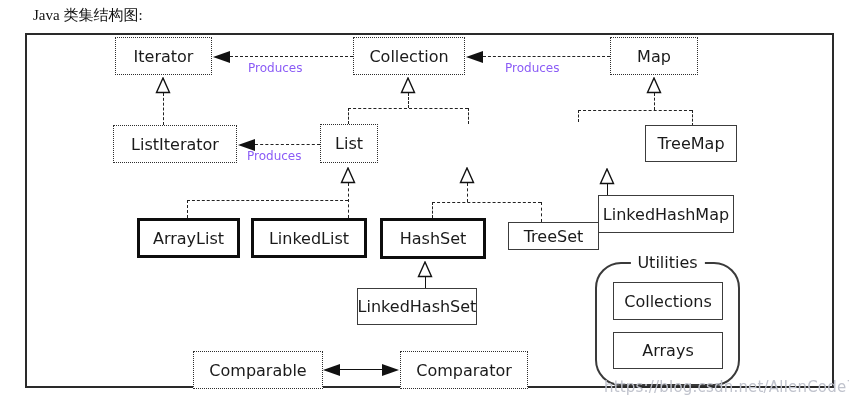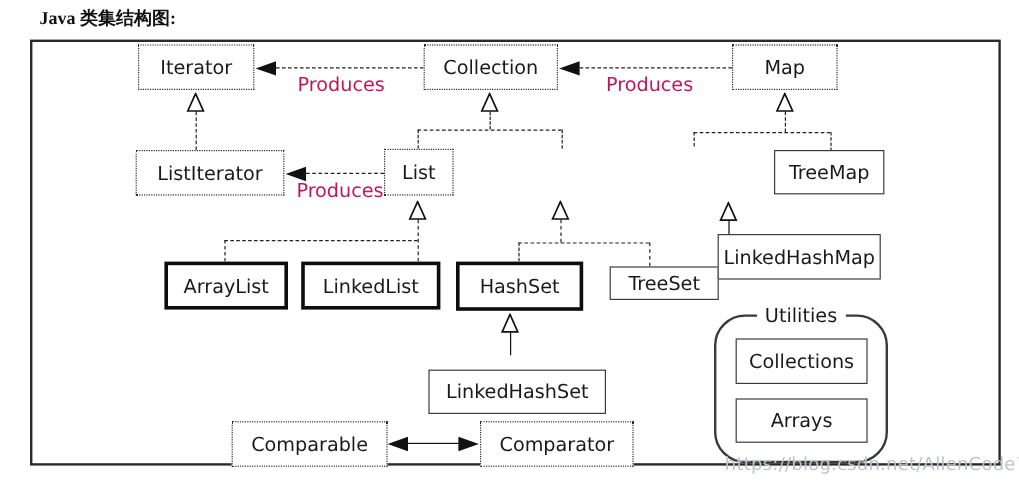--- a/index.html
+++ b/index.html
@@ -1,32 +1,32 @@
 <!DOCTYPE html>
 <html><head>
 <meta charset="utf-8">
 <style>
   html,body{margin:0;padding:0;background:#fff;}
   .stage{position:relative;width:849px;height:406px;background:#fff;overflow:hidden;
          font-family:"DejaVu Sans",sans-serif;}
   .page-title{position:absolute;left:33px;top:6px;
-              font-family:"Liberation Serif",serif;font-weight:bold;font-size:15px;color:#111;}
+              font-family:"Liberation Serif",serif;font-weight:normal;font-size:15px;color:#111;}
   .frame{position:absolute;left:25px;top:33px;width:809px;height:355px;
          border:2px solid #2a2a2a;background:#fff;box-sizing:border-box;}
   .node{position:absolute;display:flex;align-items:center;justify-content:center;
         font-size:16px;color:#1a1a1a;background:#fff;box-sizing:border-box;white-space:nowrap;z-index:3;}
   .dotted{border:1.6px dotted #2e2e2e;}
   .thin{border:1.5px solid #3c3c3c;}
   .thick{border:3.2px solid #0d0d0d;}
   .hline{position:absolute;height:0;border-top:1.5px dashed #222;z-index:1;}
   .vline{position:absolute;width:0;border-left:1.5px dashed #222;z-index:1;}
   .hsolid{position:absolute;height:0;border-top:1.8px solid #111;z-index:1;}
   .vsolid{position:absolute;width:0;border-left:1.8px solid #111;z-index:1;}
   .tri,.ah{position:absolute;line-height:0;z-index:2;}
-  .elabel{position:absolute;font-size:16px;color:#be185d;text-align:right;width:66px;z-index:2;}
+  .elabel{position:absolute;font-size:12px;color:#8b5cf6;text-align:left;width:66px;z-index:2;}
   .group{position:absolute;left:595px;top:262px;width:145px;height:124px;
          border:2px solid #3a3a3a;border-radius:26px;background:#fff;box-sizing:border-box;z-index:2;}
   .group-label{position:absolute;top:-11px;left:50%;transform:translateX(-50%);
                background:#fff;padding:0 7px;font-size:16px;color:#1a1a1a;white-space:nowrap;text-align:right;}
   .watermark{position:absolute;left:604px;top:378px;font-size:15px;color:#c0c3cd;
              letter-spacing:.2px;z-index:5;white-space:nowrap;}
 </style>
 </head>
 <body>
 
@@ -39,21 +39,21 @@
   <div class="node dotted" style="left:353px;top:37px;width:112px;height:38px">Collection</div>
   <div class="node dotted" style="left:610px;top:37px;width:88px;height:38px">Map</div>
   <div class="node dotted" style="left:113px;top:125px;width:124px;height:38px">ListIterator</div>
   <div class="node dotted" style="left:320px;top:124px;width:58px;height:39px">List</div>
   <div class="node thin" style="left:645px;top:125px;width:92px;height:37px">TreeMap</div>
   <div class="node thick" style="left:137px;top:218px;width:103px;height:40px">ArrayList</div>
   <div class="node thick" style="left:251px;top:218px;width:116px;height:40px">LinkedList</div>
   <div class="node thick" style="left:380px;top:218px;width:106px;height:41px">HashSet</div>
   <div class="node thin" style="left:508px;top:222px;width:91px;height:28px">TreeSet</div>
   <div class="node thin" style="left:598px;top:195px;width:136px;height:38px">LinkedHashMap</div>
-  <div class="node thin" style="left:357px;top:308px;width:148px;height:37px">LinkedHashSet</div>
+  <div class="node thin" style="left:357px;top:288px;width:120px;height:37px">LinkedHashSet</div>
   <div class="node dotted" style="left:400px;top:351px;width:128px;height:38px">Comparator</div>
   <div class="node dotted" style="left:193px;top:351px;width:130px;height:38px">Comparable</div>
 
   <div class="group">
     <span class="group-label">Utilities</span>
   </div>
   <div class="node thin" style="left:613px;top:282px;width:110px;height:38px">Collections</div>
   <div class="node thin" style="left:613px;top:332px;width:110px;height:37px">Arrays</div>
 
   <div class="vline" style="left:163px;top:93px;height:32px"></div>

